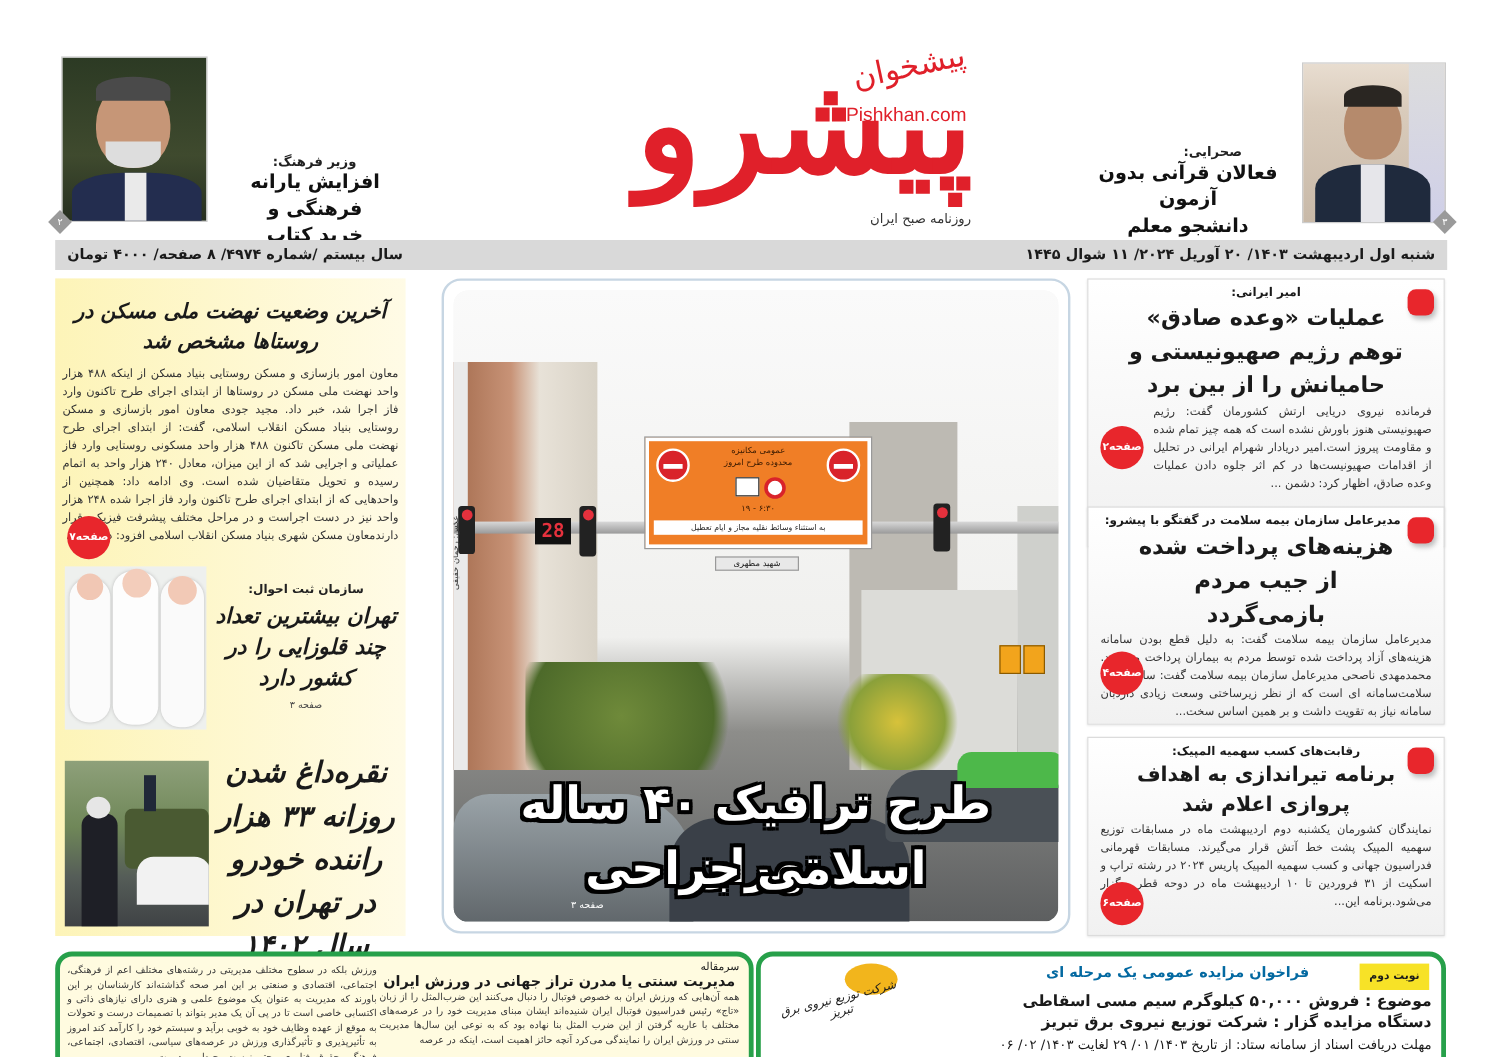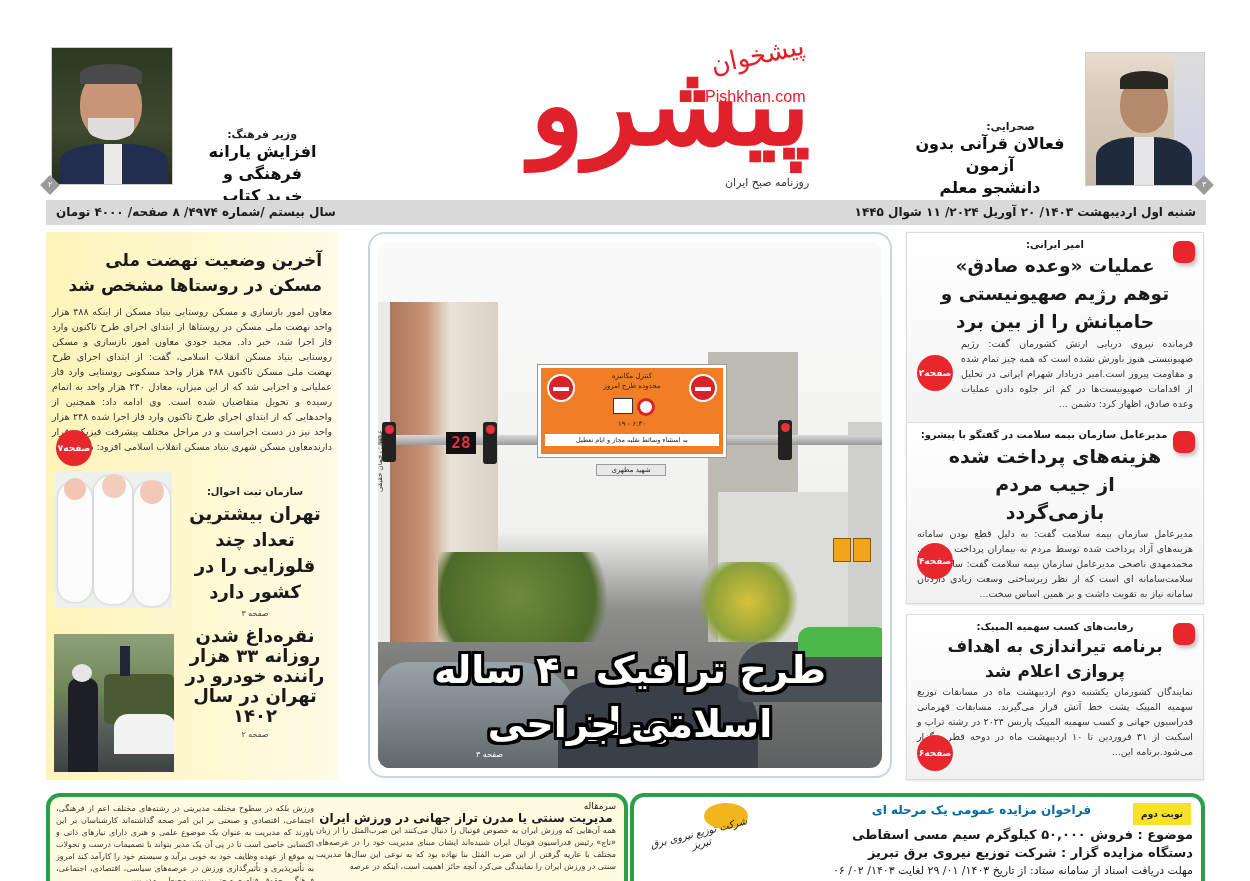--- a/index.html
+++ b/index.html
@@ -17,21 +17,21 @@
   .datebar{position:absolute;left:46px;top:200px;width:1160px;height:25px;background:#d9d9d9;font-size:12px;font-weight:bold;line-height:25px;padding:0 10px;display:flex;justify-content:space-between;}
   
   .rbox{position:absolute;left:906px;width:298px;background:linear-gradient(#fff,#f1f1f1);border:1px solid #dcdcdc;box-shadow:0 1px 2px rgba(0,0,0,.1);padding:6px 10px 6px 10px;}
   .rbox .kick{font-size:10px;font-weight:bold;text-align:center;margin-bottom:2px;}
   .rbox .h{font-size:19px;font-weight:bold;line-height:28px;text-align:center;}
   .rbox .b{font-size:9.5px;line-height:15px;text-align:justify;color:#333;padding-left:44px;}
   .reddot{position:absolute;right:8px;top:8px;width:22px;height:22px;background:#e8262c;border-radius:7px;box-shadow:2px 3px 4px rgba(0,0,0,.25);}
   .pagebadge{position:absolute;width:36px;height:36px;background:#e8262c;border-radius:50%;color:#fff;font-size:9px;font-weight:bold;line-height:36px;text-align:center;}
   
   .lcol{position:absolute;left:46px;top:232px;width:292px;height:548px;background:linear-gradient(to right,#fdf4b8,#fffbe6);}
-  .lcol .h{font-size:17px;font-weight:bold;line-height:25px;}
+  .lcol .h{font-size:17px;font-weight:bold;line-height:25px;text-align:center;font-style:italic;}
   .lcol .b{font-size:9.5px;line-height:15px;text-align:justify;color:#333;}
   
   .center-frame{position:absolute;left:368px;top:232px;width:524px;height:546px;border:2px solid #c7d6e3;border-radius:16px;padding:8px;}
   .center-img{position:relative;width:100%;height:100%;border-radius:12px;overflow:hidden;background:#f6f6f6;}
   .ctitle{position:absolute;left:0;right:0;text-align:center;color:#fff;font-weight:bold;font-size:38px;line-height:52px;text-shadow:-3px -3px 0 #000,3px -3px 0 #000,-3px 3px 0 #000,3px 3px 0 #000,0 3px 0 #000,0 -3px 0 #000,3px 0 0 #000,-3px 0 0 #000;}
   
   .bottom-ad{position:absolute;left:630px;top:793px;width:575px;height:100px;border:4px solid #27a04a;border-radius:14px 14px 0 0;background:#fff;}
   .bottom-ed{position:absolute;left:46px;top:793px;width:582px;height:100px;border:4px solid #27a04a;border-radius:14px 14px 0 0;background:#fffbe0;}
 </style>
 </head>
@@ -132,21 +132,21 @@
         <div style="margin:3px auto;width:9px;height:9px;border-radius:50%;background:#e5313d;"></div>
       </div>
 
     <div class="abs" style="left:160px;top:123px;width:188px;height:92px;background:#f07e26;border:3px solid #fff;outline:1px solid #999;padding:3px;">
       <div class="abs" style="left:6px;top:6px;width:28px;height:28px;border-radius:50%;background:#d9232a;border:2px solid #fff;">
           <div style="margin:11px auto 0;width:16px;height:4px;background:#fff;"></div>
         </div>
       <div class="abs" style="right:6px;top:6px;width:28px;height:28px;border-radius:50%;background:#d9232a;border:2px solid #fff;">
           <div style="margin:11px auto 0;width:16px;height:4px;background:#fff;"></div>
         </div>
-      <div style="text-align:center;font-size:7px;color:#3a1a00;line-height:10px;">کنترل مکانیزه</div>
+      <div style="text-align:center;font-size:7px;color:#3a1a00;line-height:10px;">عمومی مکانیزه</div>
       <div style="text-align:center;font-size:7px;color:#3a1a00;line-height:10px;">محدوده طرح امروز</div>
       <div class="abs" style="left:72px;top:30px;width:20px;height:16px;background:#fff;border:1px solid #333;"></div>
       <div class="abs" style="left:96px;top:30px;width:18px;height:18px;border:3px solid #d9232a;border-radius:50%;background:#fff;"></div>
       <div class="abs" style="left:0;right:0;top:52px;text-align:center;font-size:7px;color:#3a1a00;direction:ltr;">۱۹ - ۶:۳۰</div>
       <div class="abs" style="left:4px;right:4px;top:66px;height:12px;background:#fff;text-align:center;font-size:6.5px;line-height:12px;color:#222;">به استثناء وسائط نقلیه مجاز و ایام تعطیل</div>
     </div>
     <div class="abs" style="left:218px;top:222px;width:70px;height:12px;background:#e8e8e8;border:1px solid #999;font-size:7px;line-height:11px;text-align:center;">شهید مطهری</div>
 
     <div class="abs" style="left:455px;top:296px;width:18px;height:24px;background:#f2a41c;border:1px solid #8a5a00;"></div>
     <div class="abs" style="left:475px;top:296px;width:18px;height:24px;background:#f2a41c;border:1px solid #8a5a00;"></div>
@@ -186,21 +186,21 @@
   </div>
 
   <div class="abs" style="left:8px;top:402px;width:120px;height:138px;background:linear-gradient(#8ea07a,#6f8758 40%,#555d58 70%,#3f4245);overflow:hidden;">
     <div style="position:absolute;left:50px;top:40px;width:70px;height:50px;background:#4a5a32;border-radius:6px;"></div>
     <div style="position:absolute;left:60px;top:80px;width:62px;height:40px;background:#f2f2f2;border-radius:14px 14px 0 0;"></div>
     <div style="position:absolute;left:14px;top:44px;width:30px;height:94px;background:#1e1f26;border-radius:10px 10px 0 0;"></div>
     <div style="position:absolute;left:18px;top:30px;width:20px;height:18px;border-radius:50%;background:#e6e6e6;"></div>
     <div style="position:absolute;left:66px;top:12px;width:10px;height:30px;background:#202838;"></div>
   </div>
   <div class="abs" style="left:132px;top:394px;width:154px;text-align:center;">
-    <div class="h" style="font-size:18px;line-height:20px;">نقره‌داغ شدن روزانه ۳۳ هزار راننده خودرو در تهران در سال ۱۴۰۲</div>
+    <div class="h" style="font-size:24px;line-height:36px;">نقره‌داغ شدن روزانه ۳۳ هزار راننده خودرو در تهران در سال ۱۴۰۲</div>
     <div style="font-size:8px;margin-top:4px;color:#444;">صفحه ۲</div>
   </div>
 </div>
 
 <div class="bottom-ad">
   <div class="abs" style="right:10px;top:6px;width:58px;height:22px;background:#f7e227;font-size:9px;line-height:22px;text-align:center;font-weight:bold;">نوبت دوم</div>
   <div class="abs" style="right:110px;top:6px;font-size:12px;font-weight:bold;color:#0369a1;">فراخوان مزایده عمومی یک مرحله ای</div>
   <div class="abs" style="right:8px;top:30px;font-size:13px;font-weight:bold;">موضوع : فروش ۵۰,۰۰۰ کیلوگرم سیم مسی اسقاطی</div>
   <div class="abs" style="right:8px;top:48px;font-size:13px;font-weight:bold;">دستگاه مزایده گزار : شرکت توزیع نیروی برق تبریز</div>
   <div class="abs" style="right:8px;top:67px;font-size:11px;">مهلت دریافت اسناد از سامانه ستاد: از تاریخ ۱۴۰۳/ ۰۱/ ۲۹ لغایت ۱۴۰۳/ ۰۲/ ۰۶</div>

